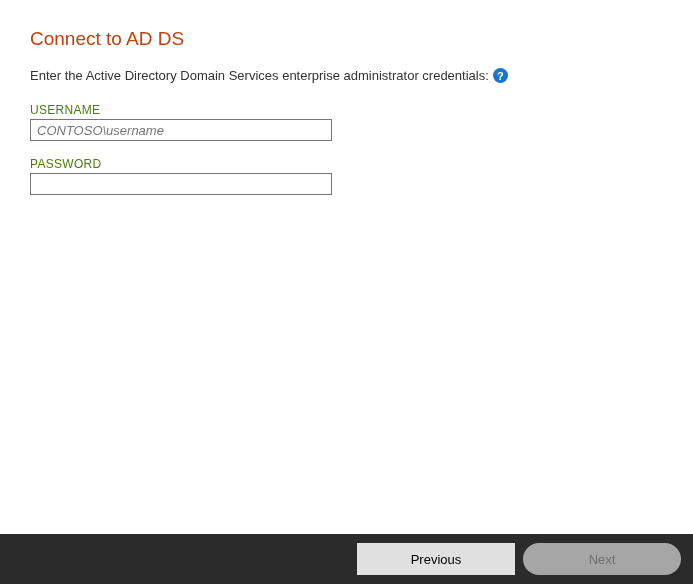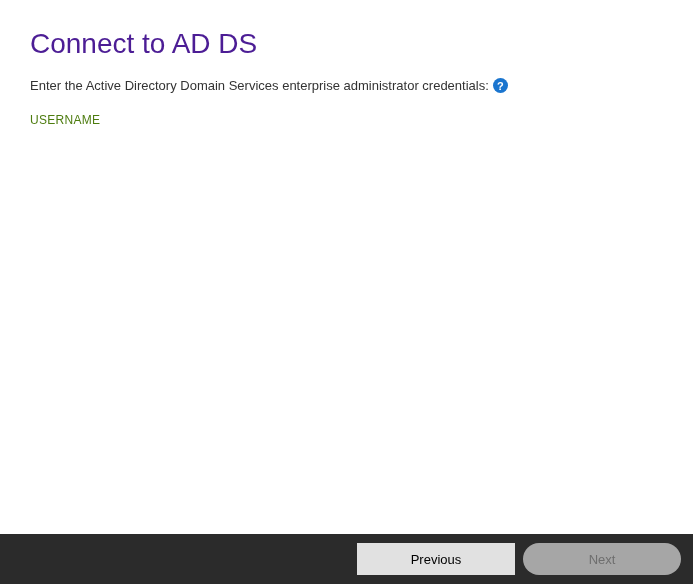--- a/index.html
+++ b/index.html
@@ -12,23 +12,23 @@
       width: 693px;
       height: 584px;
       background: #ffffff;
       position: relative;
       overflow: hidden;
     }
     .content {
       padding: 28px 30px 0 30px;
     }
     .page-title {
-      font-size: 28px;
+      font-size: 19px;
       font-weight: 300;
-      color: #4c1d95;
+      color: #c2410c;
       margin-bottom: 18px;
     }
     .instruction-row {
       display: flex;
       align-items: center;
       gap: 4px;
       margin-bottom: 20px;
     }
     .instruction-text {
       font-size: 13px;
@@ -108,20 +108,25 @@
 <div class="content">
   <h1 class="page-title">Connect to AD DS</h1>
 
   <div class="instruction-row">
     <span class="instruction-text">Enter the Active Directory Domain Services enterprise administrator credentials:</span>
     <span class="help-icon">?</span>
   </div>
 
   <div class="field-group">
     <label class="field-label">USERNAME</label>
+    <input type="text" class="text-input" placeholder="CONTOSO\username" style="">
   </div>
 
+  <div class="field-group">
+    <label class="field-label">PASSWORD</label>
+    <input type="password" class="text-input" style="">
+  </div>
 </div>
 
 <div class="footer">
   <button class="footer-button btn-previous">Previous</button>
   <button class="footer-button btn-next" disabled="">Next</button>
 </div>
 
 </body></html>

